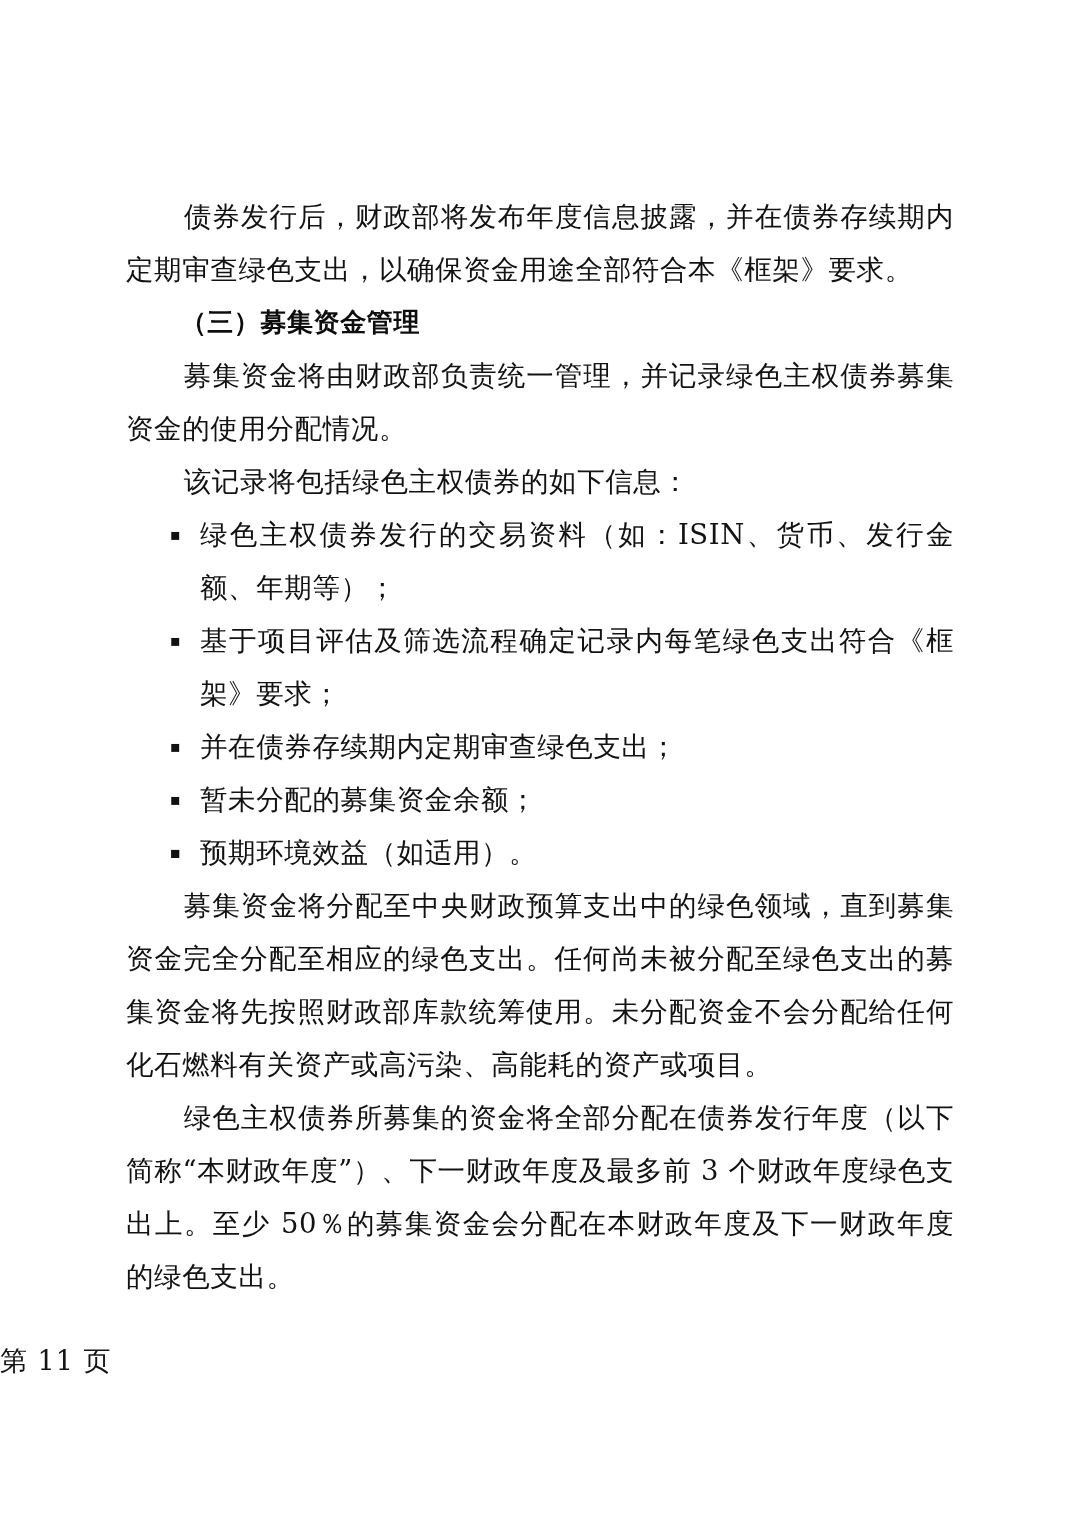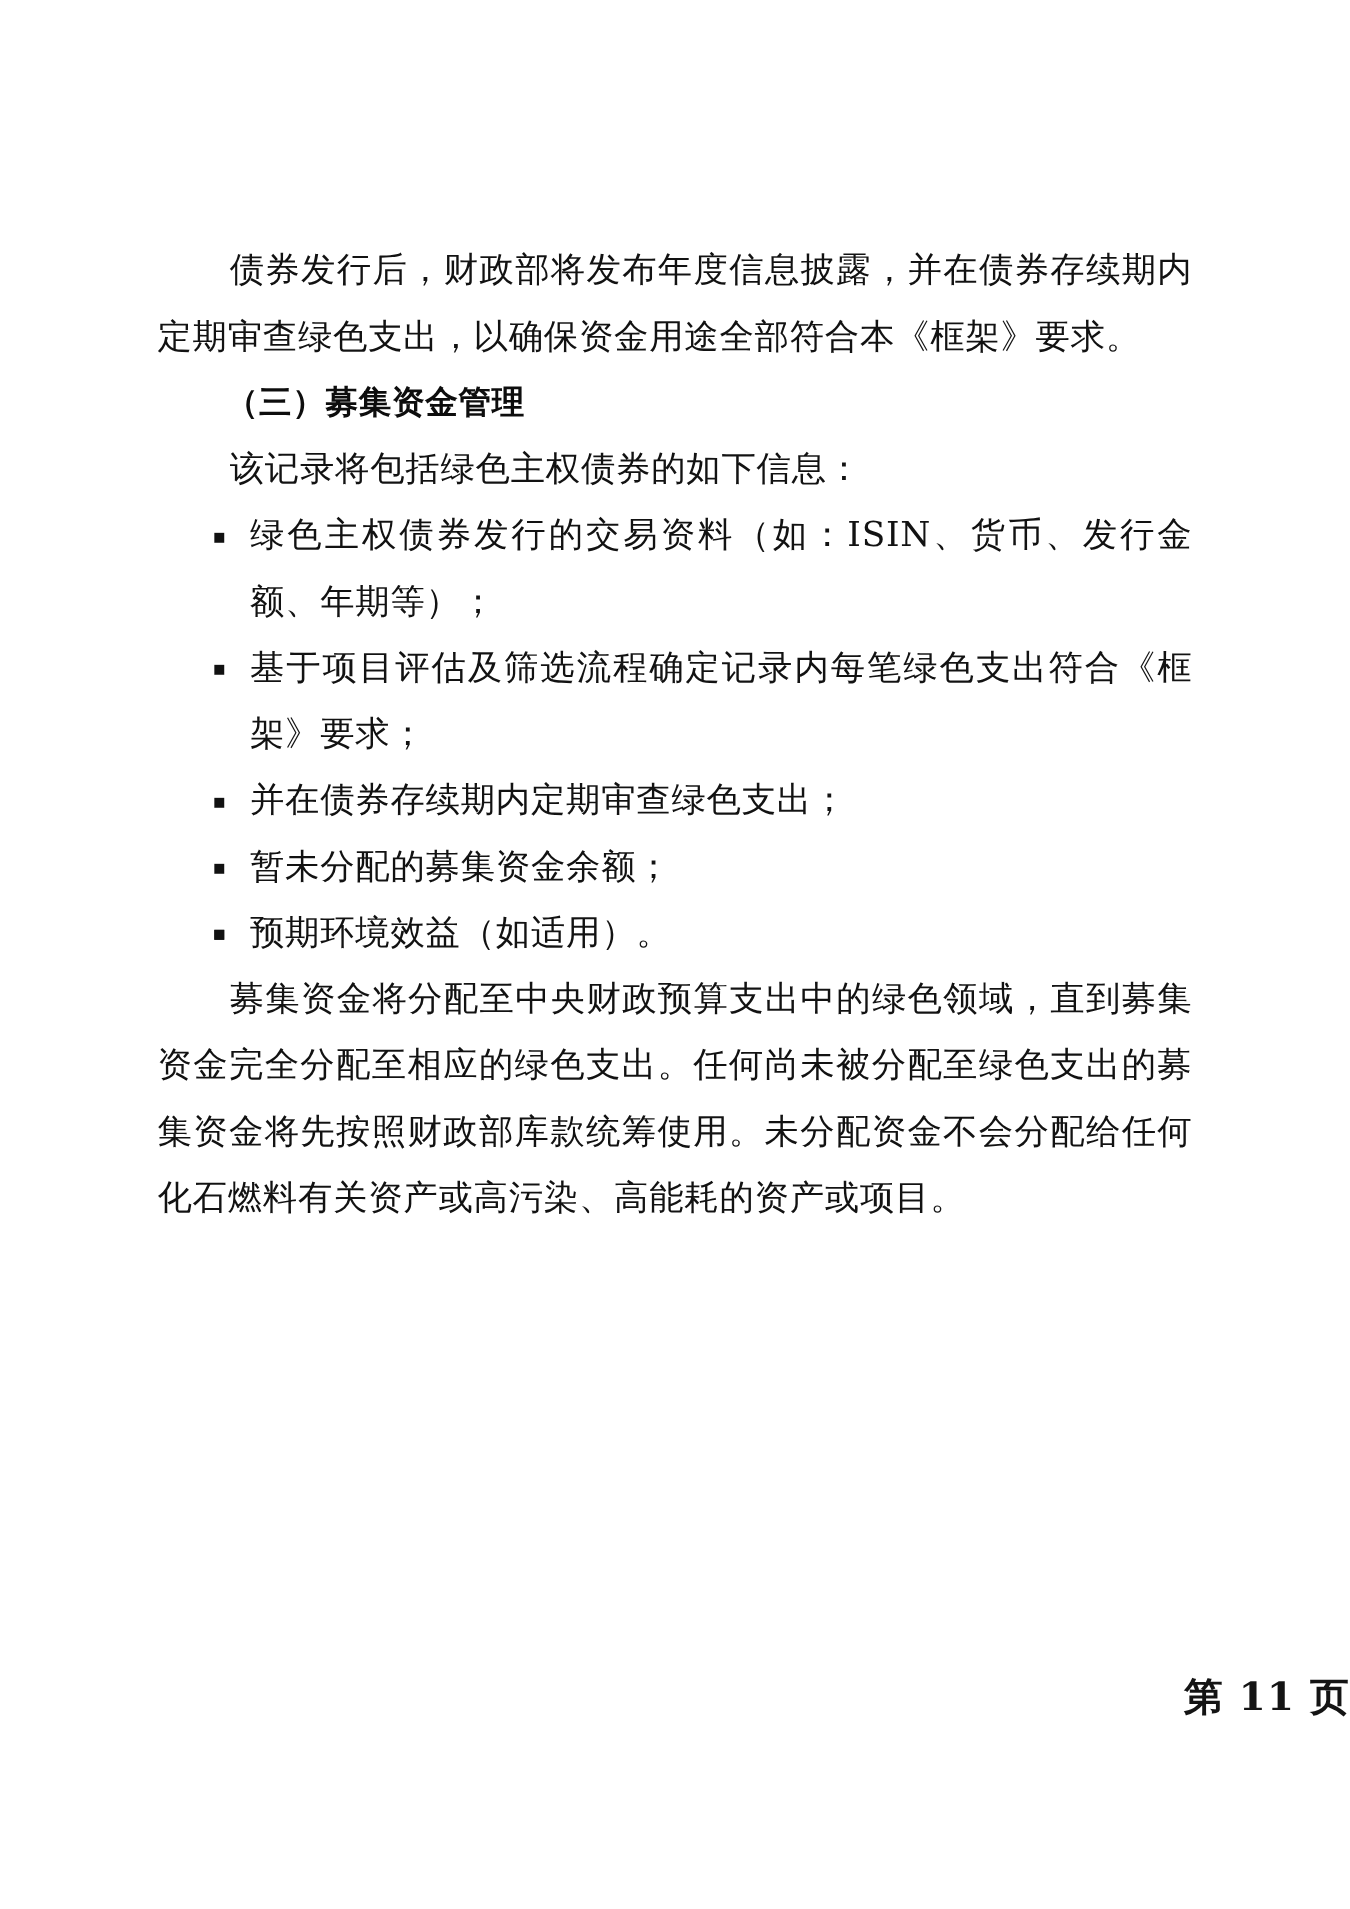--- a/index.html
+++ b/index.html
@@ -62,38 +62,38 @@
     top: 0;
     font-size: 16px;
     line-height: 53px;
     color: #111111;
   }
   .footer {
     position: absolute;
     left: 0;
     right: 0;
     bottom: 148px;
-    text-align: right;
-    font-size: 31px;
+    text-align: left;
+    font-size: 27px;
     letter-spacing: 1px;
     color: #141414;
-    font-weight: bold;
   }
 </style>
 </head>
 <body>
 
 <div class="page">
 
   <div class="body-text">
 
     <p class="para">债券发行后，财政部将发布年度信息披露，并在债券存续期内定期审查绿色支出，以确保资金用途全部符合本《框架》要求。</p>
 
     <h3 class="section-heading">（三）募集资金管理</h3>
 
+    <p class="para">募集资金将由财政部负责统一管理，并记录绿色主权债券募集资金的使用分配情况。</p>
 
     <p class="para">该记录将包括绿色主权债券的如下信息：</p>
 
     <ul class="bullet-list">
       <li>
         <span class="marker">▪</span>
         <span>绿色主权债券发行的交易资料（如：ISIN、货币、发行金额、年期等）；</span>
       </li>
       <li>
         <span class="marker">▪</span>
@@ -111,18 +111,19 @@
         <span class="marker">▪</span>
       </li>
       <li>
         <span class="marker">▪</span>
         <span>预期环境效益（如适用）。</span>
       </li>
     </ul>
 
     <p class="para">募集资金将分配至中央财政预算支出中的绿色领域，直到募集资金完全分配至相应的绿色支出。任何尚未被分配至绿色支出的募集资金将先按照财政部库款统筹使用。未分配资金不会分配给任何化石燃料有关资产或高污染、高能耗的资产或项目。</p>
 
+    <p class="para">绿色主权债券所募集的资金将全部分配在债券发行年度（以下简称“本财政年度”）、下一财政年度及最多前 3 个财政年度绿色支出上。至少 50％的募集资金会分配在本财政年度及下一财政年度的绿色支出。</p>
 
   </div>
 
   <div class="footer">第 11 页</div>
 
 </div>
 
 </body></html>

